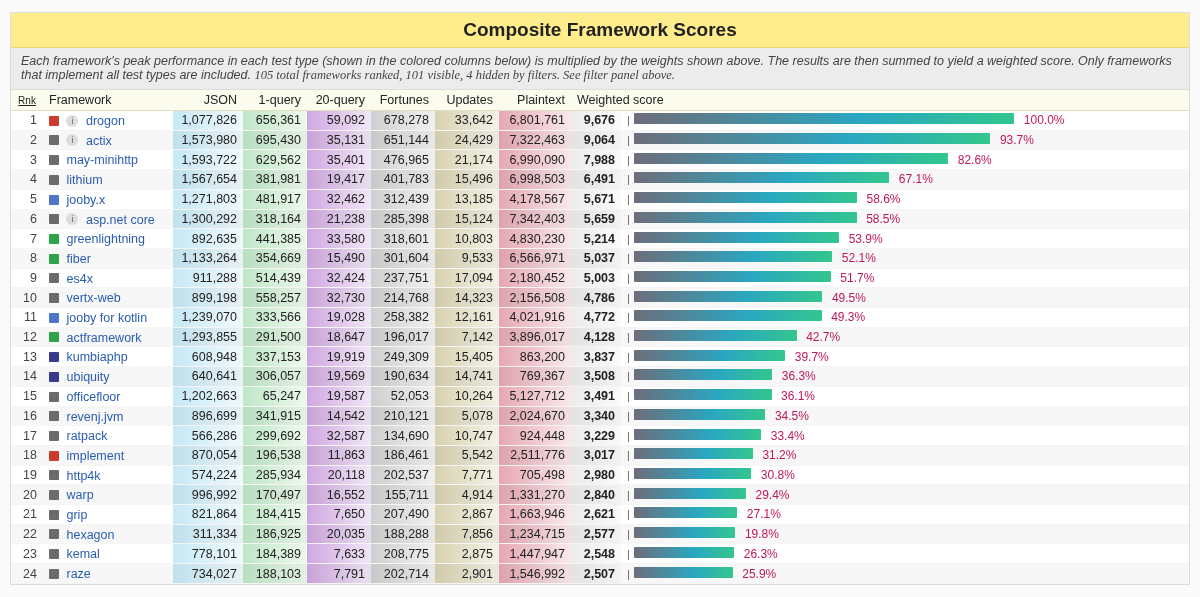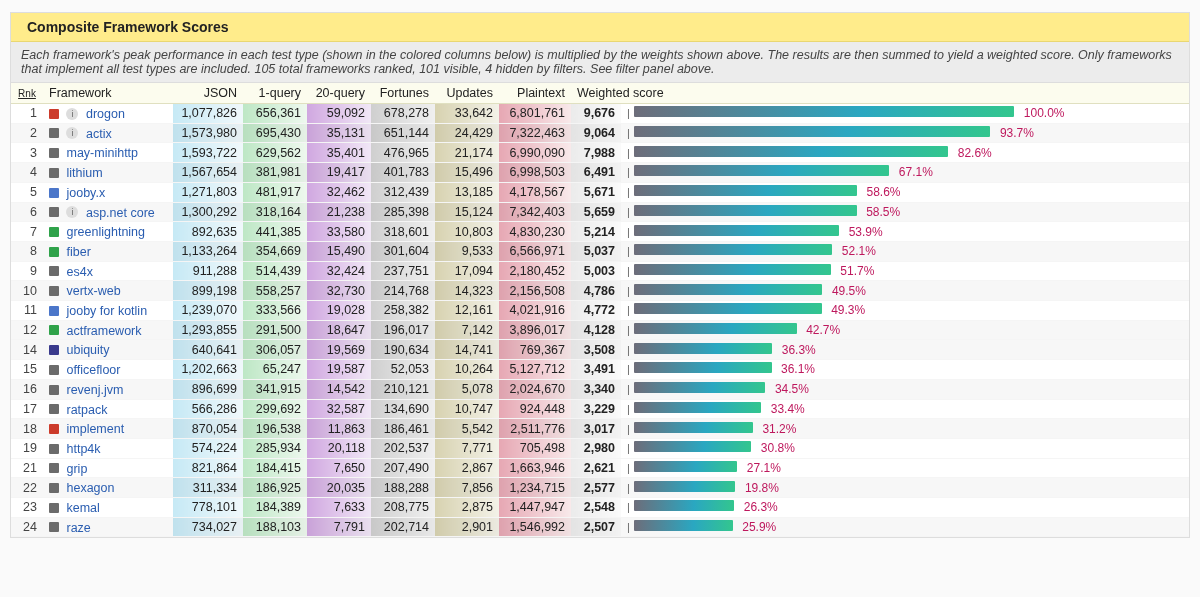--- a/index.html
+++ b/index.html
@@ -9,37 +9,38 @@
     background: #fafafa;
     color: #222;
   }
   .wrap {
     margin: 12px 10px;
     border: 1px solid #ddd;
     background: #fff;
   }
   .title-bar {
     background: #ffec8b;
-    text-align: left;
+    text-align: center;
     font-weight: 700;
     padding: 6px 16px;
-    font-size: 14px;
+    font-size: 19px;
     border-bottom: 1px solid #e9d772;
   }
   .desc {
     background: #ececec;
     padding: 6px 10px;
     font-style: italic;
     color: #444;
     font-size: 12.5px;
     border-bottom: 1px solid #ddd;
   }
   .desc .stat {
     font-style: italic;
     color: #444;
+    font-family: Liberation Serif, serif;
   }
   .tbl-wrap {
     max-height: 500px;
     overflow: hidden;
   }
   table {
     border-collapse: collapse;
     width: 100%;
     table-layout: fixed;
   }
@@ -386,20 +387,40 @@
     <td class="col-fortunes">196,017</td>
     <td class="col-updates">7,142</td>
     <td class="col-plain">3,896,017</td>
     <td class="col-wscore score">4,128</td>
     <td class="bar-cell">
       <span class="bar-pipe">|</span>
       <span class="bar-fill" style="width:162.3px"></span>
       <span class="pct">42.7%</span>
     </td>
           </tr>
+          <tr class="">
+    <td class="rank">13</td>
+    <td class="fw-cell">
+      <span class="swatch" style="background:#3a3a8c"></span>
+      
+      <span class="name">kumbiaphp</span>
+    </td>
+    <td class="col-json">608,948</td>
+    <td class="col-1query">337,153</td>
+    <td class="col-20query">19,919</td>
+    <td class="col-fortunes">249,309</td>
+    <td class="col-updates">15,405</td>
+    <td class="col-plain">863,200</td>
+    <td class="col-wscore score">3,837</td>
+    <td class="bar-cell">
+      <span class="bar-pipe">|</span>
+      <span class="bar-fill" style="width:150.9px"></span>
+      <span class="pct">39.7%</span>
+    </td>
+          </tr>
           <tr class="zebra-odd">
     <td class="rank">14</td>
     <td class="fw-cell">
       <span class="swatch" style="background:#3a3a8c"></span>
       
       <span class="name">ubiquity</span>
     </td>
     <td class="col-json">640,641</td>
     <td class="col-1query">306,057</td>
     <td class="col-20query">19,569</td>
@@ -506,20 +527,40 @@
     <td class="col-fortunes">202,537</td>
     <td class="col-updates">7,771</td>
     <td class="col-plain">705,498</td>
     <td class="col-wscore score">2,980</td>
     <td class="bar-cell">
       <span class="bar-pipe">|</span>
       <span class="bar-fill" style="width:117.0px"></span>
       <span class="pct">30.8%</span>
     </td>
           </tr>
+          <tr class="zebra-odd">
+    <td class="rank">20</td>
+    <td class="fw-cell">
+      <span class="swatch" style="background:#6b6b6b"></span>
+      
+      <span class="name">warp</span>
+    </td>
+    <td class="col-json">996,992</td>
+    <td class="col-1query">170,497</td>
+    <td class="col-20query">16,552</td>
+    <td class="col-fortunes">155,711</td>
+    <td class="col-updates">4,914</td>
+    <td class="col-plain">1,331,270</td>
+    <td class="col-wscore score">2,840</td>
+    <td class="bar-cell">
+      <span class="bar-pipe">|</span>
+      <span class="bar-fill" style="width:111.7px"></span>
+      <span class="pct">29.4%</span>
+    </td>
+          </tr>
           <tr class="">
     <td class="rank">21</td>
     <td class="fw-cell">
       <span class="swatch" style="background:#6b6b6b"></span>
       
       <span class="name">grip</span>
     </td>
     <td class="col-json">821,864</td>
     <td class="col-1query">184,415</td>
     <td class="col-20query">7,650</td>

